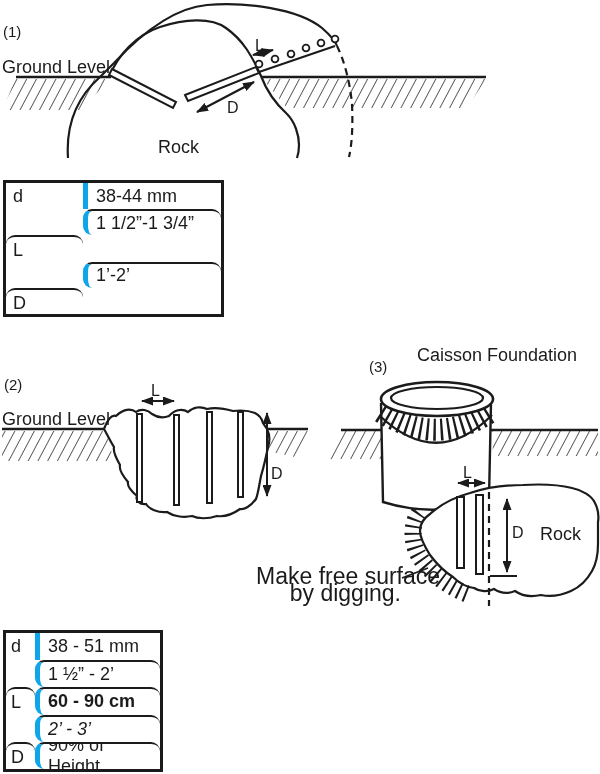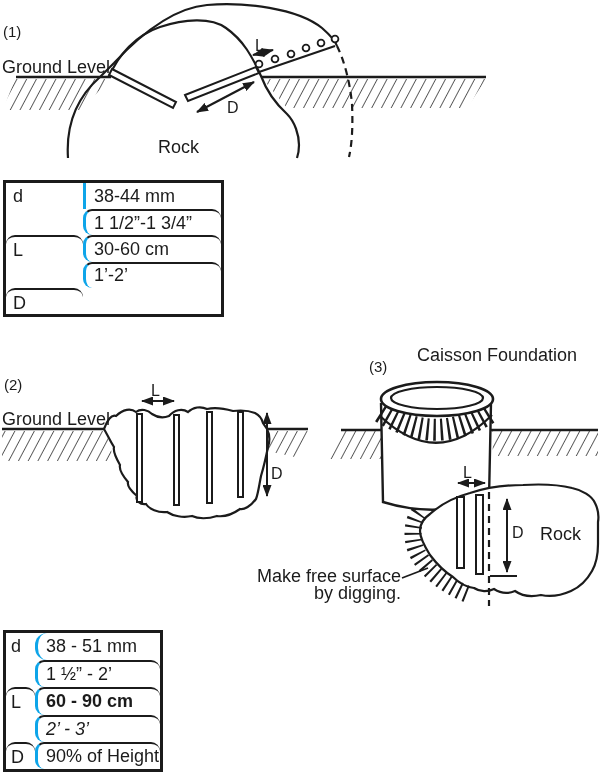--- a/index.html
+++ b/index.html
@@ -3,29 +3,29 @@
 <meta charset="utf-8">
 <style>
   html,body{margin:0;padding:0;background:#fff;}
   #page{position:relative;width:600px;height:774px;background:#fff;overflow:hidden;
         font-family:"Liberation Sans", sans-serif;color:#1b1b1b;}
   #art{position:absolute;left:0;top:0;}
   .lbl{position:absolute;white-space:nowrap;line-height:1;}
   .fig-num{font-size:15px;}
   .big{font-size:18px;}
   .dim{font-size:16px;}
-  .note{font-size:18px;text-align:right;line-height:17px;}
+  .note{font-size:23px;text-align:right;line-height:17px;}
   
   .tbl{position:absolute;display:grid;background:#fff;border:3px solid #1b1b1b;box-sizing:border-box;}
   .tbl1{left:3px;top:180px;width:221px;height:137px;grid-template-columns:77px 1fr;grid-template-rows:repeat(5,1fr);}
   .tbl2{left:3px;top:630px;width:160px;height:142px;grid-template-columns:29px 1fr;grid-template-rows:repeat(5,1fr);}
   .cell{display:flex;align-items:center;font-size:18px;box-sizing:border-box;overflow:hidden;}
   .key{align-items:flex-start;padding:3px 0 0 7px;}
   .tbl2 .key{padding-left:5px;}
-  .val{border-left:3px solid #0ea5e9;padding-left:8px;}
+  .val{border-left:5px solid #0ea5e9;padding-left:8px;}
   .bt{border-top:2px solid #1b1b1b;border-radius:9px;}
 </style>
 </head>
 <body>
 
 <div id="page">
 
   <svg id="art" width="600" height="774" viewBox="0 0 600 774">
     <defs>
       <pattern id="hp" patternUnits="userSpaceOnUse" width="9" height="8.6" patternTransform="rotate(-62)">
@@ -126,28 +126,27 @@
   <div class="lbl note" style="left:256px;top:568px;width:145px;">
     <span>Make free surface</span><br>
     <span>by digging.</span>
   </div>
 
   <div class="tbl tbl1">
     <div class="cell key" style="grid-area:1/1/3/2;">d</div>
     <div class="cell val" style="grid-area:1/2;">38-44 mm</div>
     <div class="cell val bt" style="grid-area:2/2;">1 1/2”-1 3/4”</div>
     <div class="cell key bt" style="grid-area:3/1/5/2;">L</div>
-    <div class="cell val bt" style="grid-area:3/2;">30-60 cm</div>
     <div class="cell val bt" style="grid-area:4/2;">1’-2’</div>
     <div class="cell key bt" style="grid-area:5/1;">D</div>
   </div>
 
   <div class="tbl tbl2">
     <div class="cell key" style="grid-area:1/1/3/2;">d</div>
-    <div class="cell val" style="grid-area:1/2;border-radius:12px;">38 - 51 mm</div>
+    <div class="cell val" style="grid-area:1/2;">38 - 51 mm</div>
     <div class="cell val bt" style="grid-area:2/2;">1 ½” - 2’</div>
     <div class="cell key bt" style="grid-area:3/1/5/2;">L</div>
     <div class="cell val bt" style="grid-area:3/2;font-weight:bold;">60 - 90 cm</div>
     <div class="cell val bt" style="grid-area:4/2;font-style:italic;">2’ - 3’</div>
     <div class="cell key bt" style="grid-area:5/1;">D</div>
     <div class="cell val bt" style="grid-area:5/2;">90% of Height</div>
   </div>
 
 </div>
 

